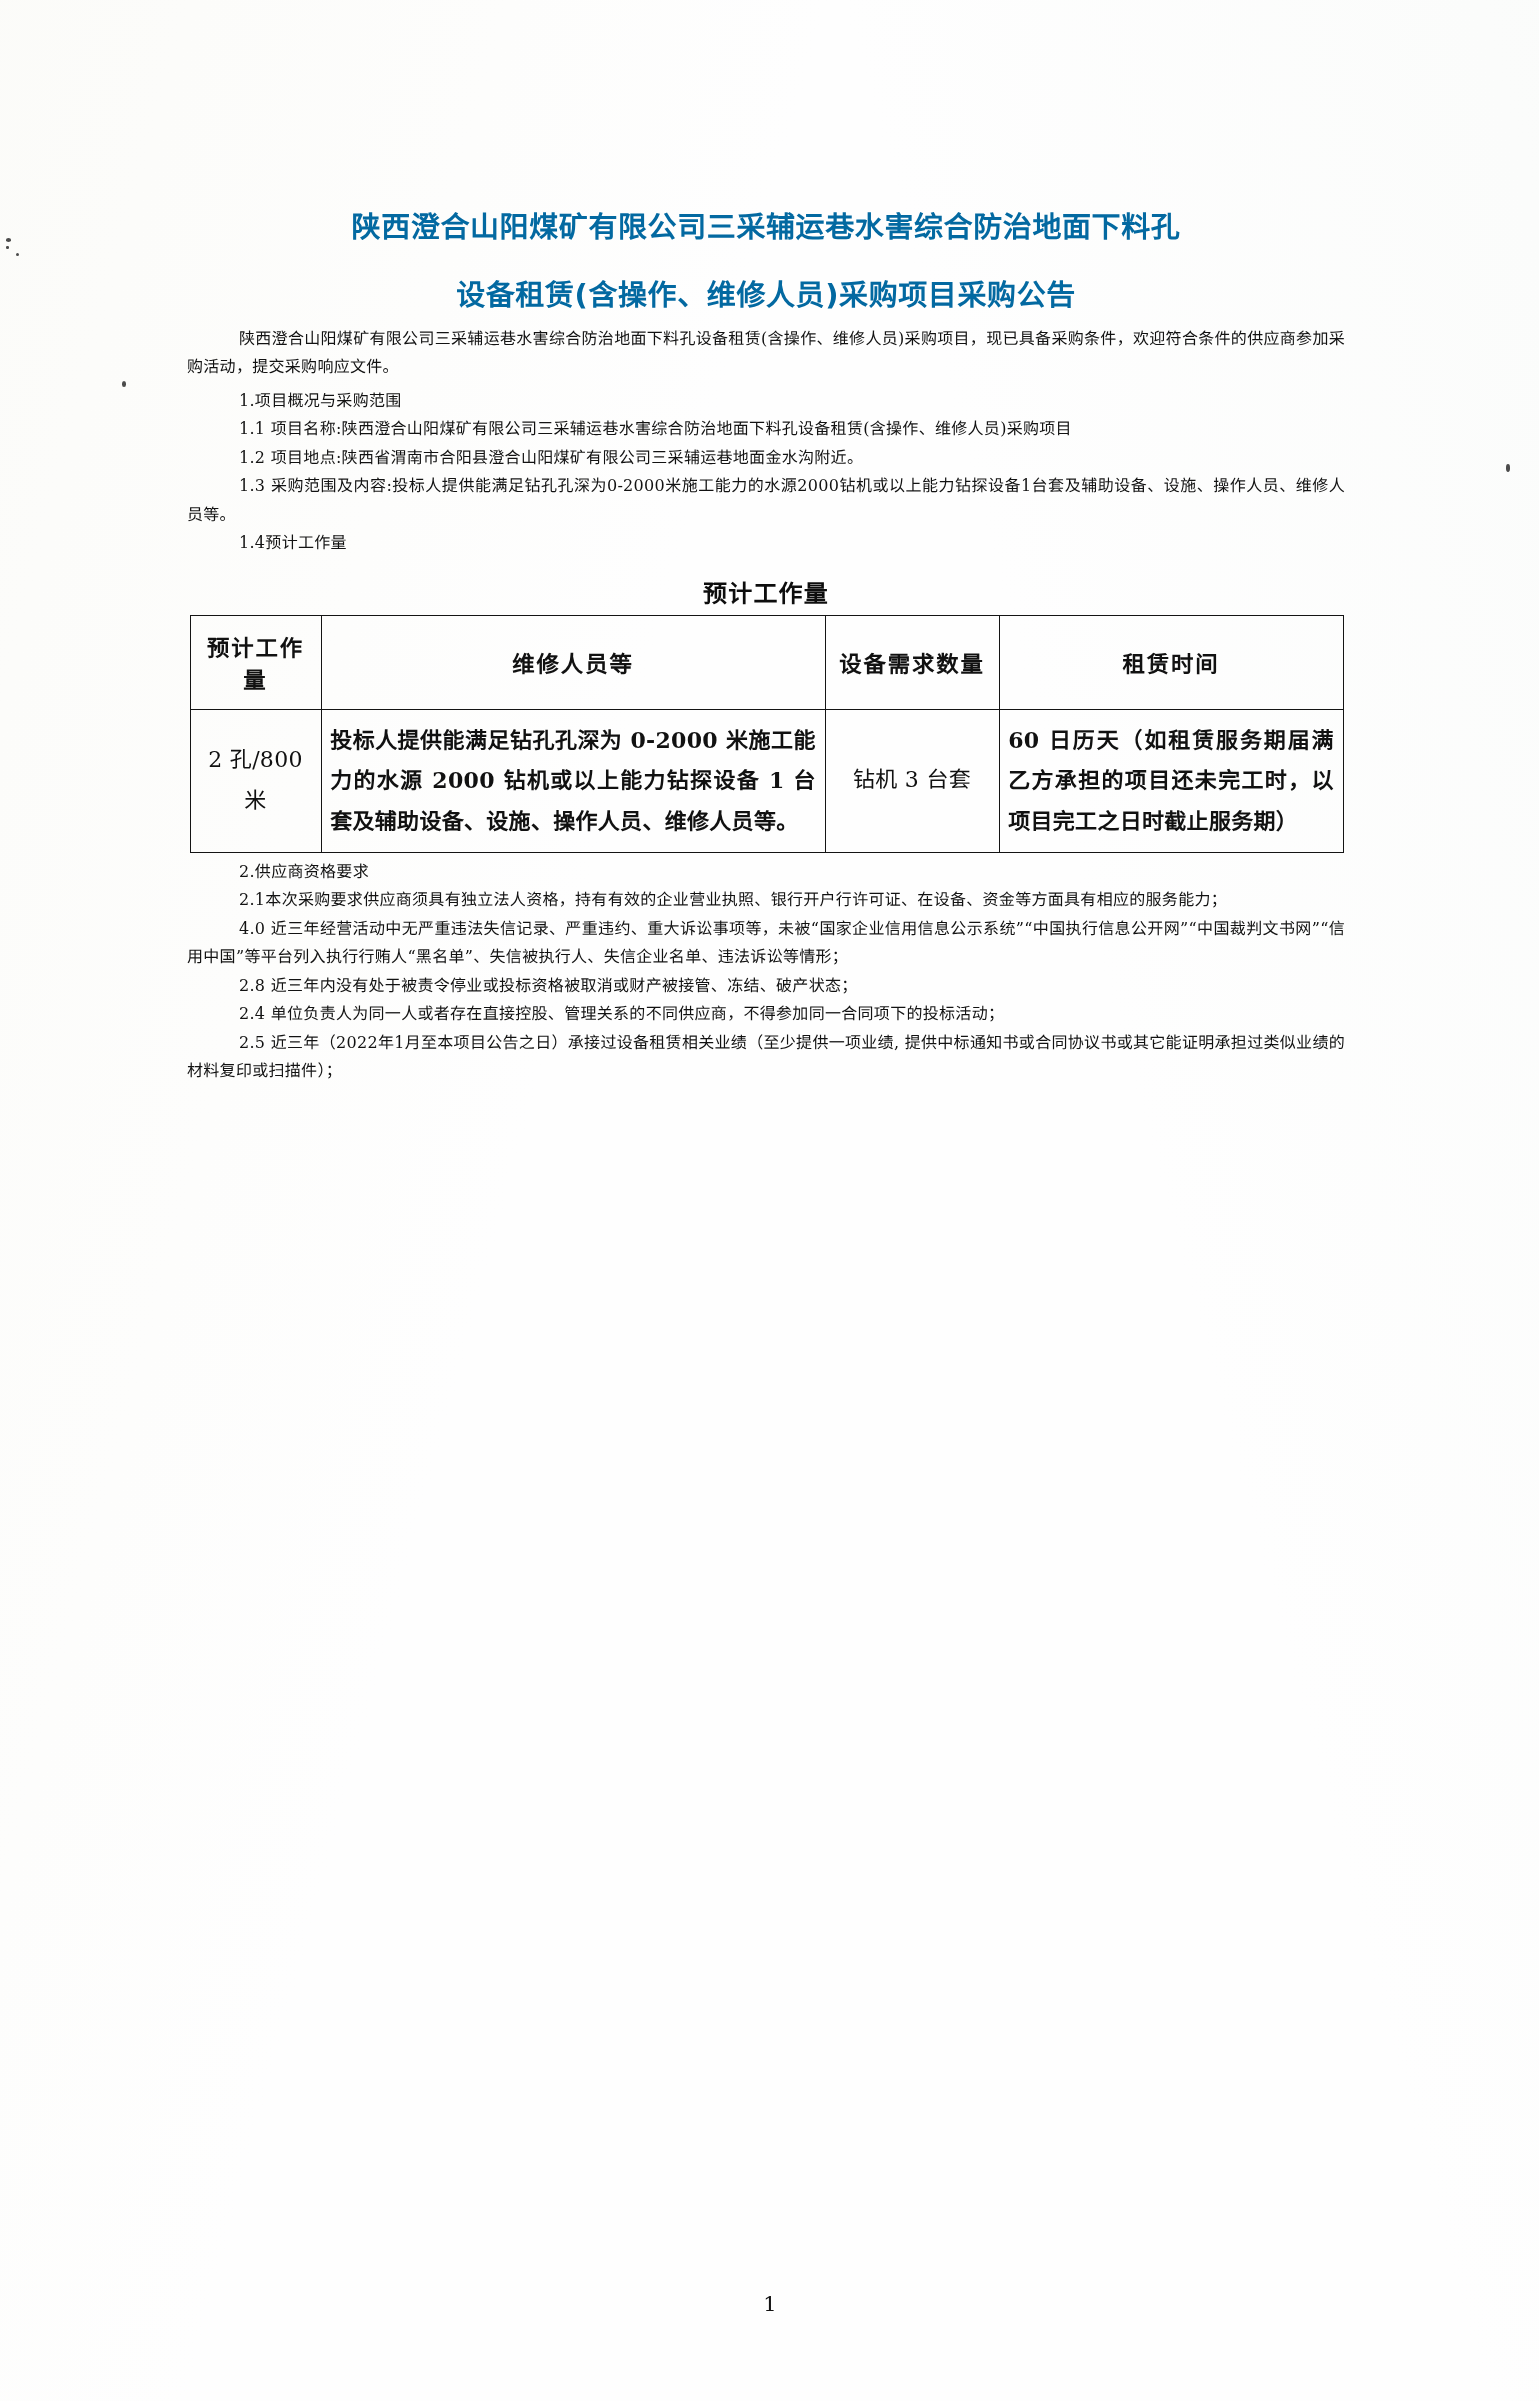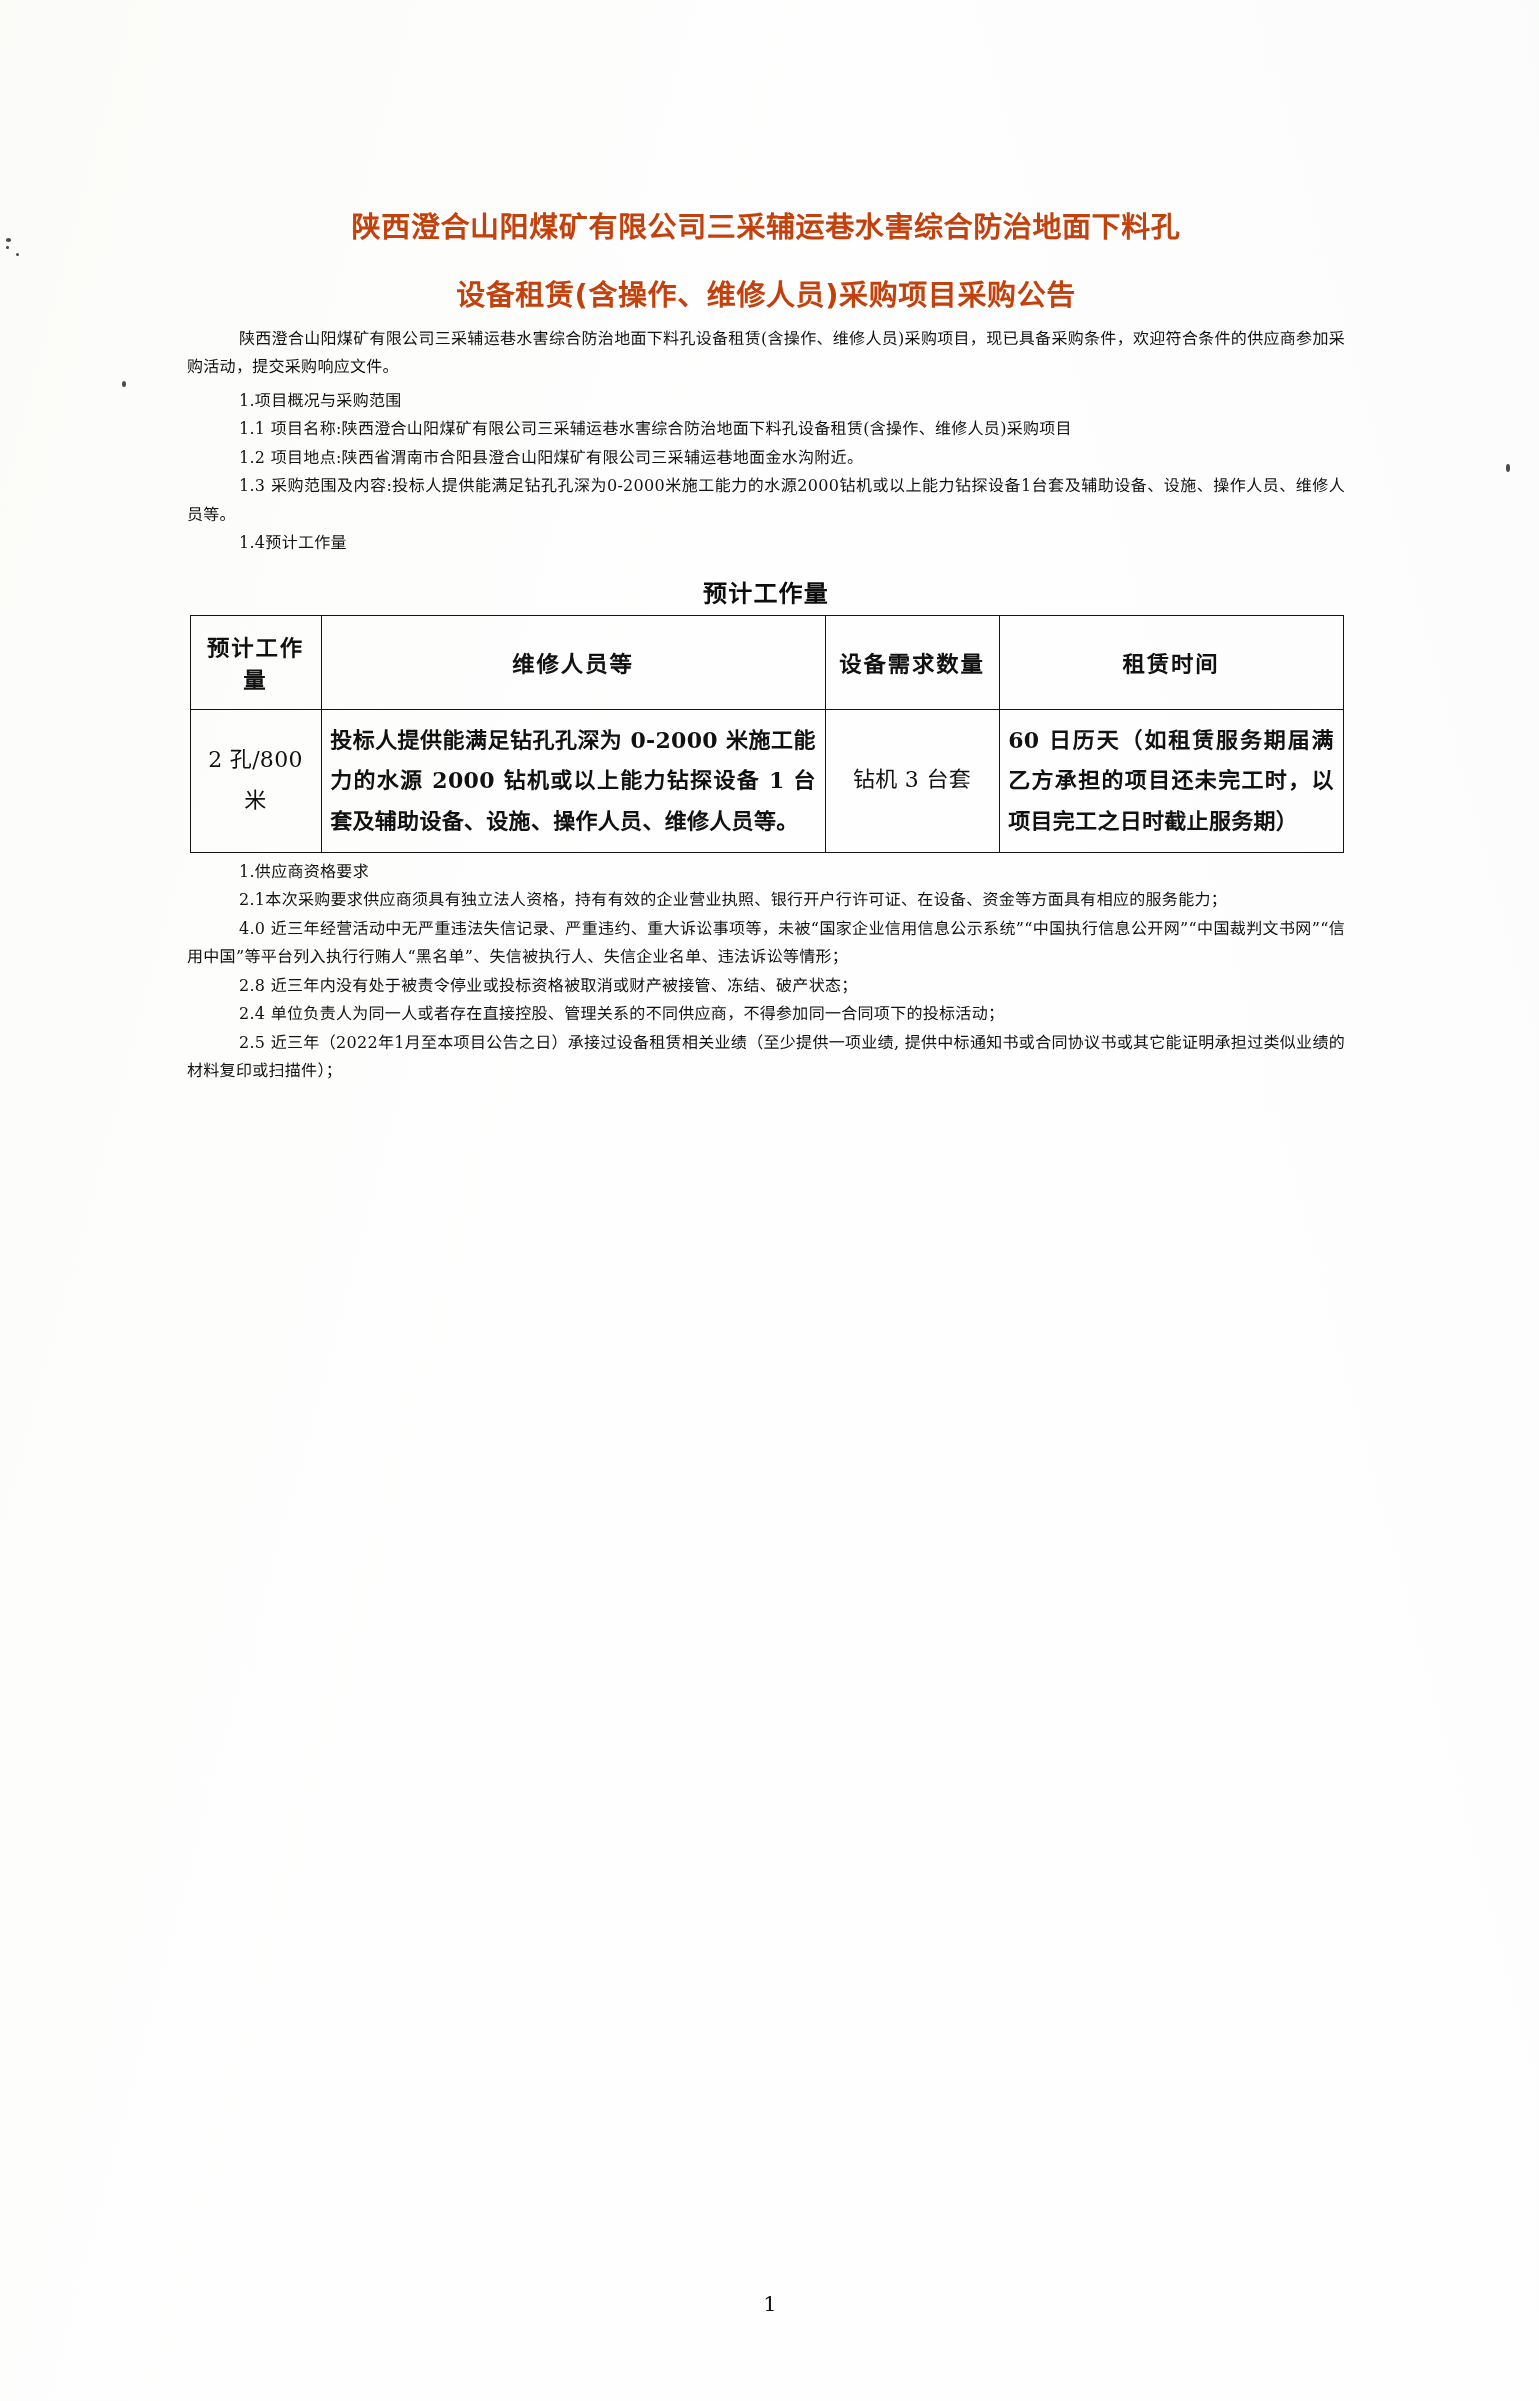--- a/index.html
+++ b/index.html
@@ -41,21 +41,21 @@
 
   
   .doc-title {
     font-family: "DejaVu Sans", "Liberation Sans", sans-serif;
     font-weight: bold;
     font-size: 29px;
     line-height: 1.45;
     text-align: center;
     letter-spacing: 0.6px;
     margin: 0;
-    color: #c2410c;
+    color: #0369a1;
   }
   .doc-title .line2 {
     display: block;
     margin-top: 26px;
   }
 
   
   p.body-para {
     font-size: 16px;
     line-height: 1.78;
@@ -195,21 +195,21 @@
           <td class="cell-center">2 孔/800 米</td>
           <td class="cell-just">投标人提供能满足钻孔孔深为 0-2000 米施工能力的水源 2000 钻机或以上能力钻探设备 1 台套及辅助设备、设施、操作人员、维修人员等。</td>
           <td class="cell-center">钻机 3 台套</td>
           <td class="cell-just">60 日历天（如租赁服务期届满乙方承担的项目还未完工时，以项目完工之日时截止服务期）</td>
         </tr>
       </tbody>
     </table>
 
     <div class="gap-sm"></div>
 
-    <p class="body-para indent2">1.供应商资格要求</p>
+    <p class="body-para indent2">2.供应商资格要求</p>
     <p class="body-para indent2">2.1本次采购要求供应商须具有独立法人资格，持有有效的企业营业执照、银行开户行许可证、在设备、资金等方面具有相应的服务能力；</p>
     <p class="body-para indent2">4.0 近三年经营活动中无严重违法失信记录、严重违约、重大诉讼事项等，未被“国家企业信用信息公示系统”“中国执行信息公开网”“中国裁判文书网”“信用中国”等平台列入执行行贿人“黑名单”、失信被执行人、失信企业名单、违法诉讼等情形；</p>
     <p class="body-para indent2">2.8 近三年内没有处于被责令停业或投标资格被取消或财产被接管、冻结、破产状态；</p>
     <p class="body-para indent2">2.4 单位负责人为同一人或者存在直接控股、管理关系的不同供应商，不得参加同一合同项下的投标活动；</p>
     <p class="body-para indent2">2.5 近三年（2022年1月至本项目公告之日）承接过设备租赁相关业绩（至少提供一项业绩, 提供中标通知书或合同协议书或其它能证明承担过类似业绩的材料复印或扫描件）；</p>
 
   </div>
 
   <div class="page-number">1</div>
 </div>

